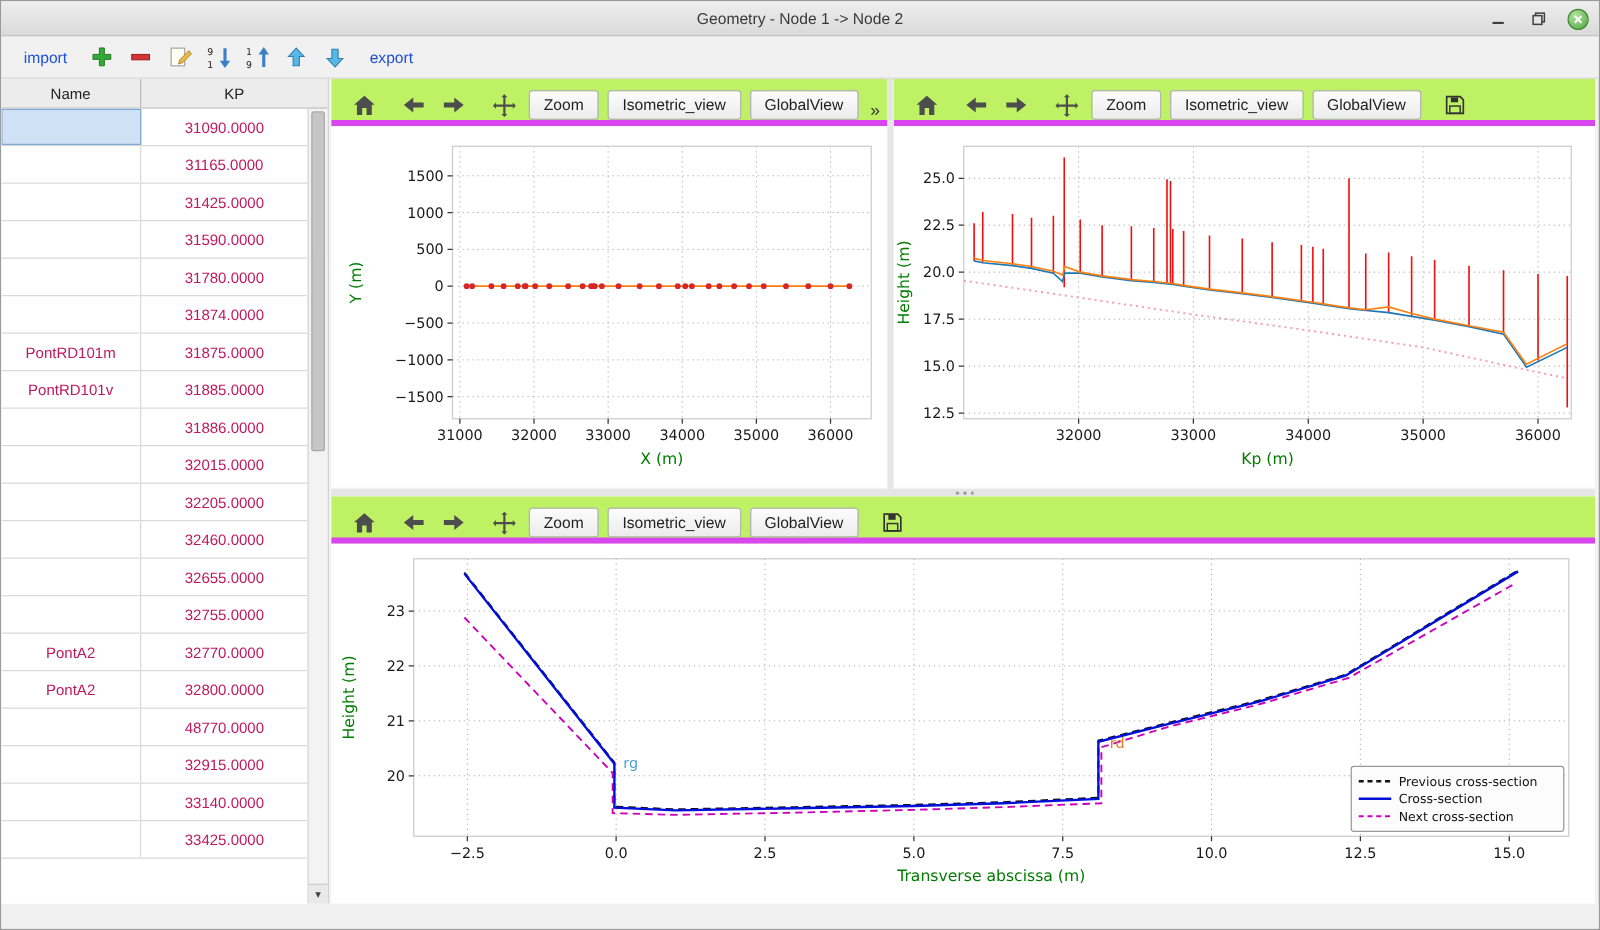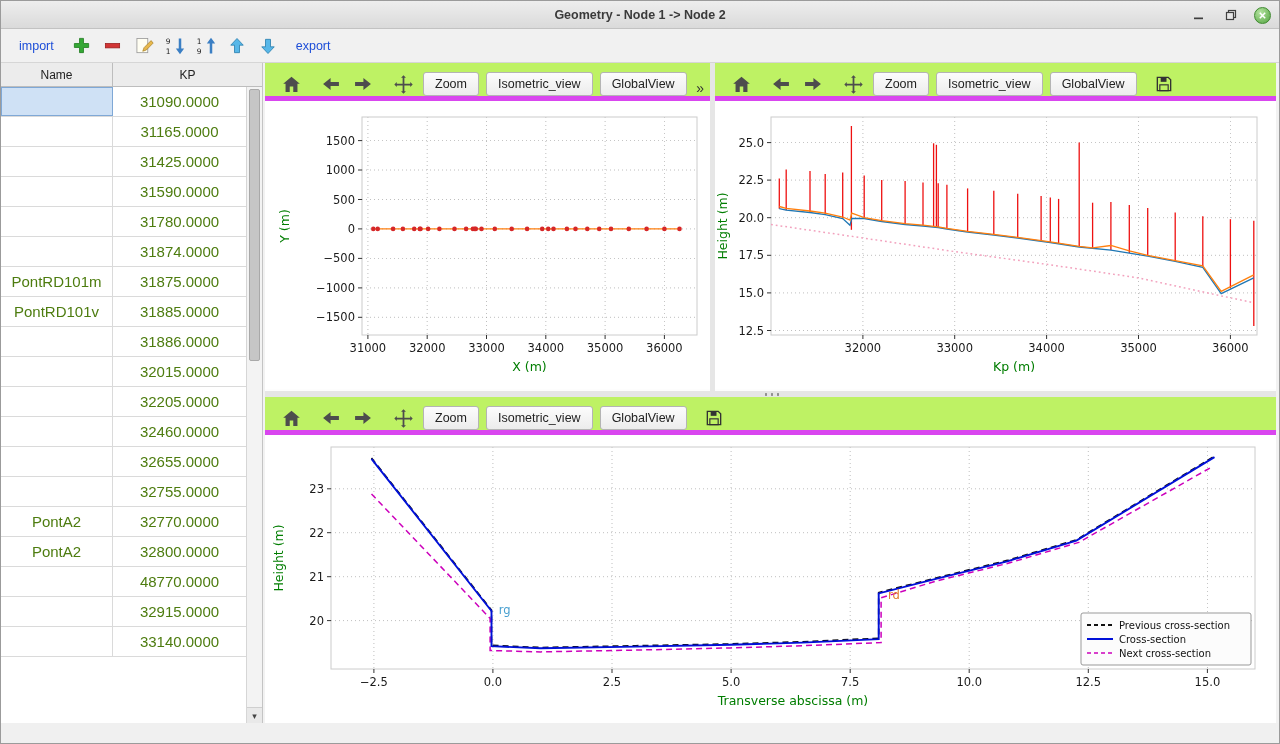--- a/index.html
+++ b/index.html
@@ -1,36 +1,36 @@
 <!DOCTYPE html>
 <html><head>
 <meta charset="utf-8">
 <title>Geometry - Node 1 -&gt; Node 2</title>
 <style>
 *{box-sizing:border-box;margin:0;padding:0}
 html,body{width:1280px;height:744px}
 body{font-family:"Liberation Sans","DejaVu Sans",sans-serif;background:#e9e9e9}
 .window{width:1280px;height:744px;border:1px solid #9b9b9b;display:flex;flex-direction:column;background:#f2f2f2;overflow:hidden}
 .titlebar{height:28px;background:linear-gradient(#eeeeee,#dadada);border-bottom:1px solid #c2c2c2;display:flex;align-items:center;position:relative;flex:none}
-.title{flex:1;text-align:center;font-weight:bold;font-size:12.5px;color:#3a3a3a}
+.title{flex:1;text-align:center;font-weight:normal;font-size:12.5px;color:#3a3a3a}
 .winctrls{position:absolute;right:8px;top:0;height:28px;display:flex;align-items:center;gap:14px}
 .wbtn{width:18px;height:18px;display:flex;align-items:center;justify-content:center}
 .wbtn.close{width:17px;height:17px;border-radius:50%;background:radial-gradient(circle at 35% 30%,#b4e3a0,#54a441);border:1px solid #3f8a30}
 .toolbar{height:34px;background:#f1f1f1;border-bottom:1px solid #d6d6d6;display:flex;align-items:center;padding-left:10px;gap:9px;flex:none}
 .txtbtn{font-size:12.5px;color:#1d4ed8;background:transparent;border:none;padding:4px 8px}
 .tbicon{width:22px;height:22px;display:flex;align-items:center;justify-content:center}
 .main{flex:1;display:flex;overflow:hidden}
 .left-panel{width:262px;background:#fff;border-right:1px solid #c4c4c4;position:relative;flex:none}
 .thead{display:flex;height:24px;background:#ececec;border-bottom:1px solid #bdbdbd}
 .th{font-size:12px;color:#222;display:flex;align-items:center;justify-content:center}
 .th.name{width:112px;border-right:1px solid #bdbdbd}
 .th.kp{flex:1}
 .tbody{position:absolute;top:24px;left:0;right:16px;bottom:0;overflow:hidden;background:#fff}
 .trow{display:flex;height:30px;border-bottom:1px solid #dadada}
-.tcell{display:flex;align-items:center;justify-content:center;font-size:15px;color:#4d7c0f;overflow:hidden}
+.tcell{display:flex;align-items:center;justify-content:center;font-size:12px;color:#be185d;overflow:hidden}
 .tcell.name{width:112px;border-right:1px solid #dadada}
 .tcell.kp{flex:1}
 .tcell.selected{background:#cfe1f5;outline:1px solid #7fa8d6;outline-offset:-1px}
 .tscroll{position:absolute;top:24px;right:0;bottom:0;width:16px;background:#f3f3f3;border-left:1px solid #d6d6d6}
 .tthumb{position:absolute;top:2px;left:2px;right:2px;height:272px;background:#c6c6c6;border:1px solid #a9a9a9;border-radius:2px}
 .tsbtn{position:absolute;bottom:0;left:0;right:0;height:16px;display:flex;align-items:center;justify-content:center;font-size:9px;color:#444;background:#e9e9e9;border-top:1px solid #cfcfcf}
 .center{flex:1;display:flex;flex-direction:column;margin:0 9px 0 2px}
 .top-row{height:328px;display:flex;flex:none}
 .panel{background:#fdfdfd;display:flex;flex-direction:column;overflow:hidden}
 #panel-plan{width:445px;flex:none}
@@ -200,20 +200,24 @@
             <div class="tcell name"></div>
             <div class="tcell kp">48770.0000</div>
           </div>
           <div class="trow">
             <div class="tcell name"></div>
             <div class="tcell kp">32915.0000</div>
           </div>
           <div class="trow">
             <div class="tcell name"></div>
             <div class="tcell kp">33140.0000</div>
+          </div>
+          <div class="trow">
+            <div class="tcell name"></div>
+            <div class="tcell kp">33425.0000</div>
           </div>
         </div>
       <div class="tscroll">
         <div class="tthumb"></div>
         <div class="tsbtn">▾</div>
       </div>
     </div>
 
     <div class="center">
       <div class="top-row">

